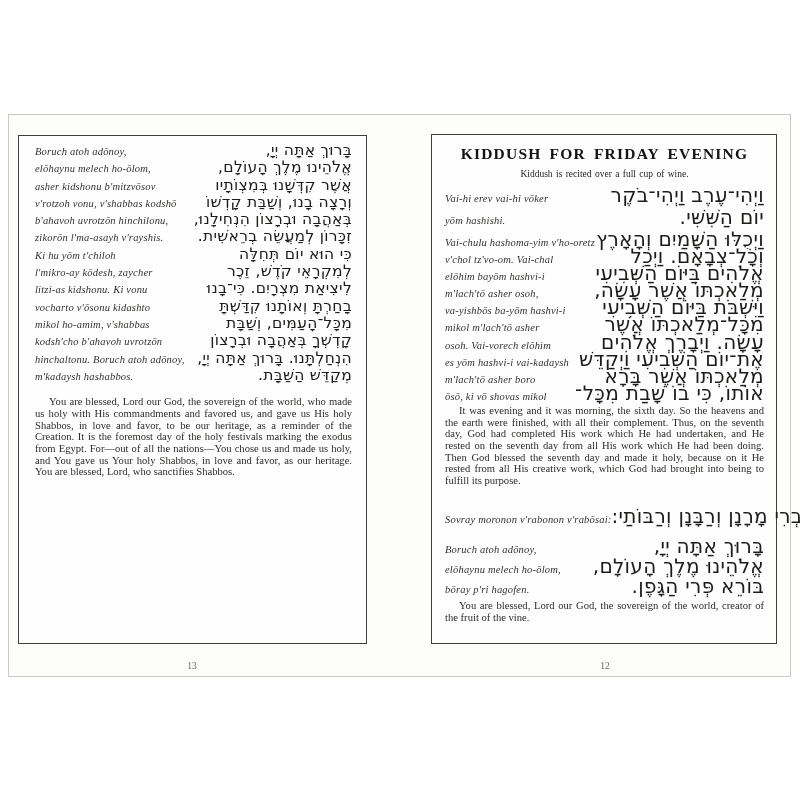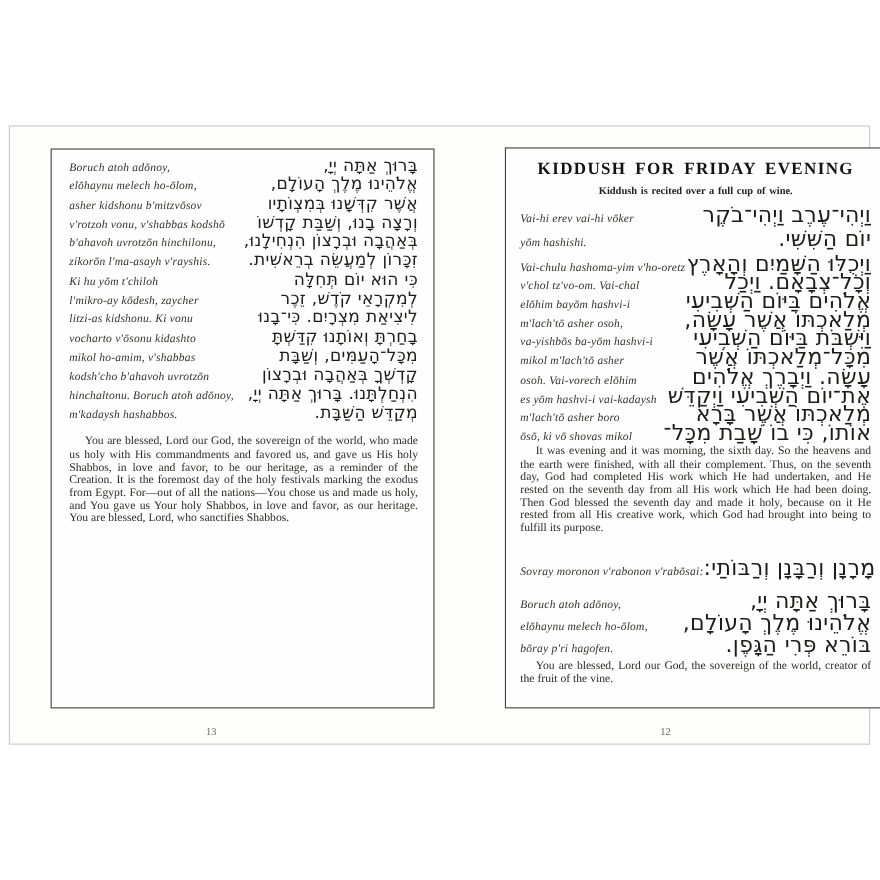--- a/index.html
+++ b/index.html
@@ -1,39 +1,39 @@
 <!DOCTYPE html>
 <html><head>
 <meta charset="utf-8">
 <style>
   * { margin:0; padding:0; box-sizing:border-box; }
   html,body { width:800px; height:800px; background:#ffffff; overflow:hidden;
               font-family:"Liberation Serif", serif; }
   .spread { position:absolute; left:8px; top:114px; width:783px; height:563px;
             background:#fdfdfc; border:1px solid #c9c9c6; }
-  .pagebox { position:absolute; border:1px solid #403f3d; background:#fefefe;margin-left:28px; }
+  .pagebox { position:absolute; border:1px solid #403f3d; background:#fefefe; }
   .leftbox  { left:9px;  top:20px; width:349px; height:509px; padding:7px 14px 0 16px; }
   .rightbox { left:422px; top:19px; width:346px; height:510px; padding:8px 12px 0 13px; }
   .vrow { display:flex; justify-content:space-between; align-items:baseline; }
   .leftbox .vrow   { height:17.3px; }
   .rightbox .vrow  { height:17.1px; }
   .vrow-open { height:21.5px !important; }
   .vrow-bless { height:20px !important; }
   .tr { font:italic 10.5px/1 "Liberation Serif", serif; color:#31302d; letter-spacing:.2px; white-space:nowrap; }
   .he { font:15.5px/1 "DejaVu Sans", sans-serif; direction:rtl; unicode-bidi:isolate;
         color:#1d1c1a; white-space:nowrap; letter-spacing:.3px; }
   .rightbox .he { font-size:20px; }
   .eng { font-size:10.6px; line-height:11.7px; text-align:justify; text-indent:14px;
          color:#2b2a27; }
   .left-eng { margin-top:11px; }
   .he-title { text-align:center; font:bold 14.5px/17px "DejaVu Sans", sans-serif;
               direction:rtl; color:#161514; letter-spacing:.5px; }
   .en-title { text-align:center; font-weight:bold; font-size:15.5px; line-height:17px;
               margin-top:2px; letter-spacing:1.2px; word-spacing:3px; color:#141312; }
-  .instr { text-align:center; font-weight:bold; font-size:9.5px; line-height:10px;
+  .instr { text-align:center; font-weight:normal; font-size:9.5px; line-height:10px;
            margin-top:7px; color:#232220; word-spacing:1px; }
   .open-block { margin-top:6px; }
   .main-block { margin-top:1px; }
   .eng-creation { margin-top:5px; }
   .sovray-row { margin-top:19px; height:17px; }
   .bless-block { margin-top:13px; }
   .eng-bless { margin-top:4px; }
   .pagenum { position:absolute; top:546px; width:40px; text-align:center;
              font-size:9.5px; color:#6b6a66; }
   .pagenum-left  { left:163px; }

